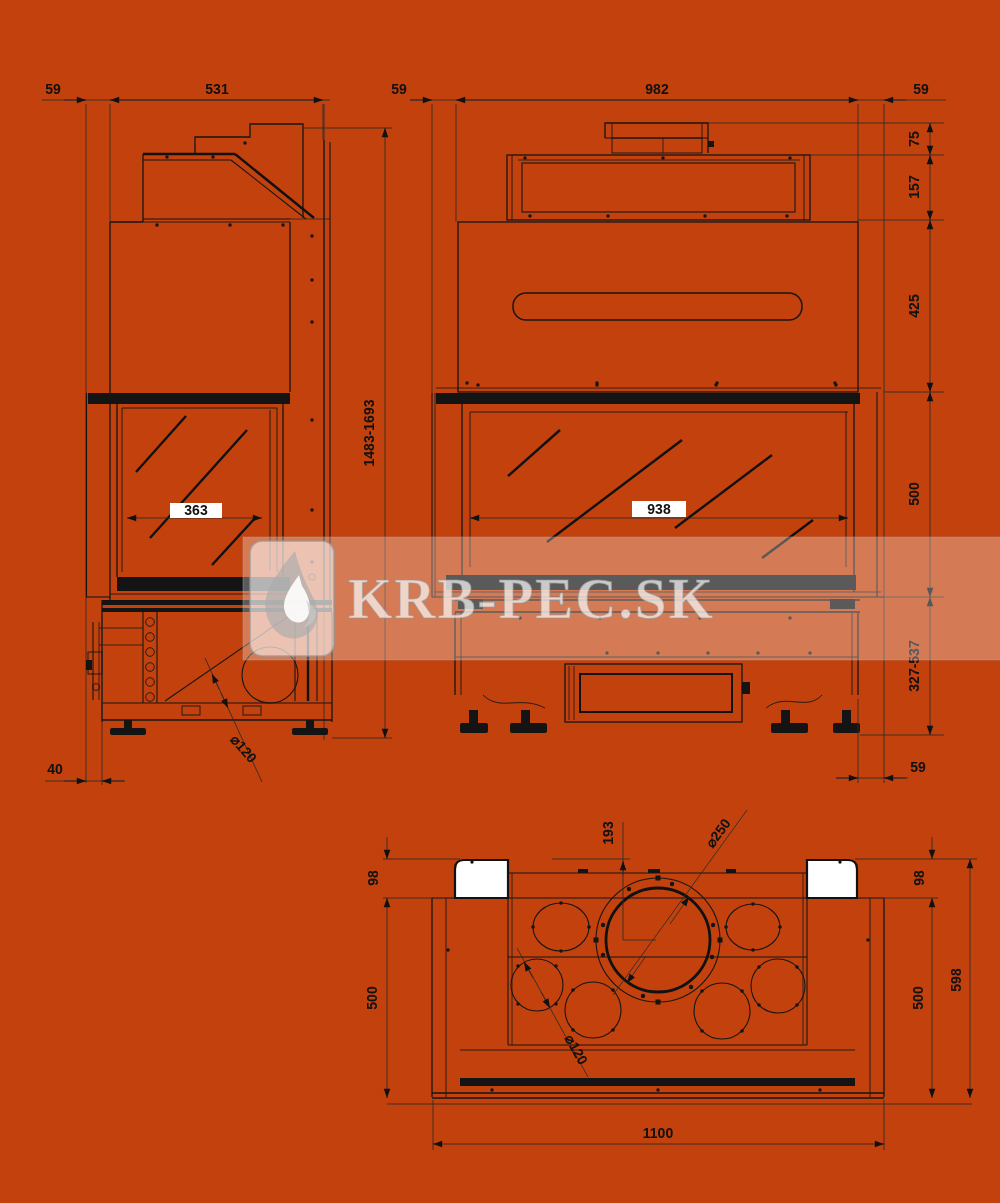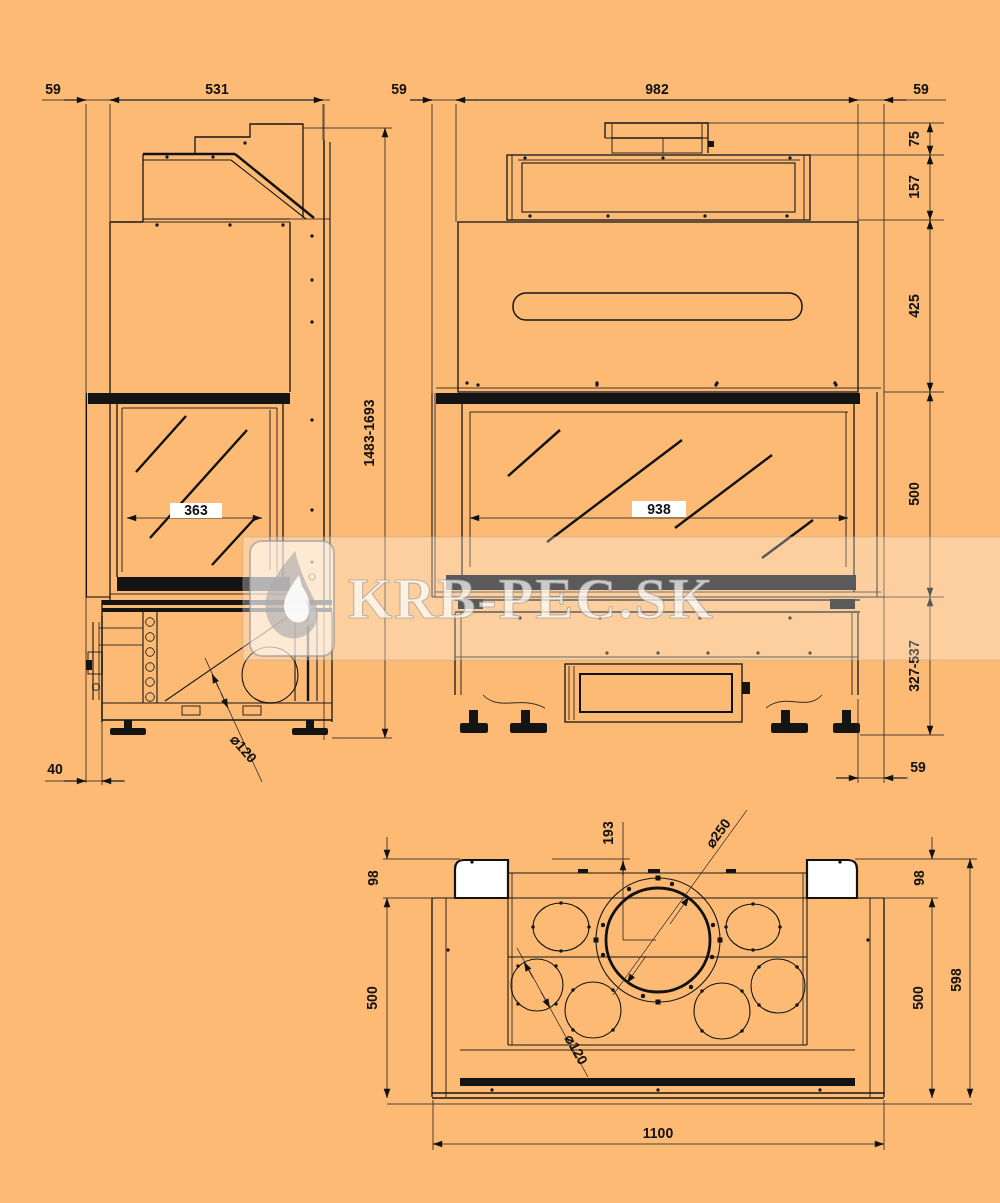--- a/index.html
+++ b/index.html
@@ -1,16 +1,16 @@
 <!DOCTYPE html>
 <html><head>
 <meta charset="utf-8">
 <style>
   html,body{margin:0;padding:0;background:#ffffff;}
-  .canvas{position:relative;width:1000px;height:1203px;background:#fdba74;overflow:hidden;
+  .canvas{position:relative;width:1000px;height:1203px;background:#c2410c;overflow:hidden;
           font-family:"Liberation Sans",sans-serif;}
   svg{position:absolute;left:0;top:0;}
   .ln{stroke:#161616;stroke-width:1.1;fill:none;}
   .l9{stroke:#161616;stroke-width:0.9;fill:none;}
   .l8{stroke:#161616;stroke-width:0.8;fill:none;}
   .l13{stroke:#161616;stroke-width:1.3;fill:none;}
   .l15{stroke:#161616;stroke-width:1.5;fill:none;}
   .lt{stroke:#111;stroke-width:2.4;fill:none;}
   .lx{stroke:#2a2a2a;stroke-width:0.85;fill:none;}
   .fl{fill:#141414;stroke:none;}

